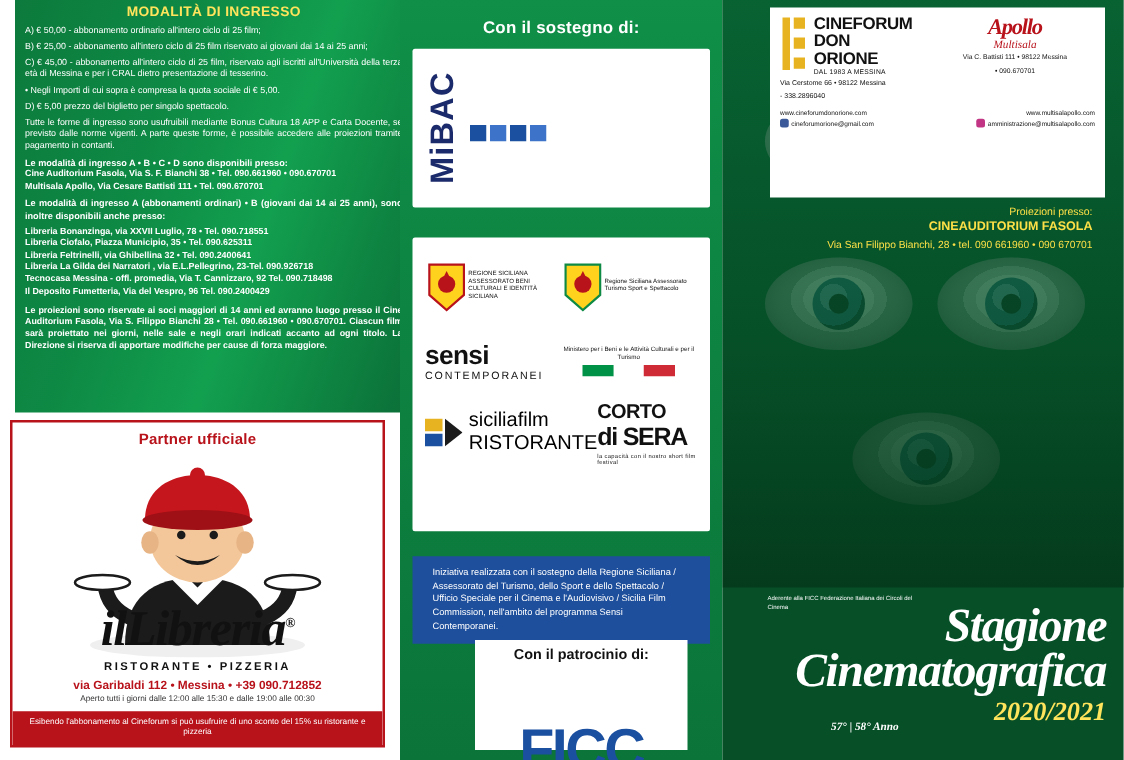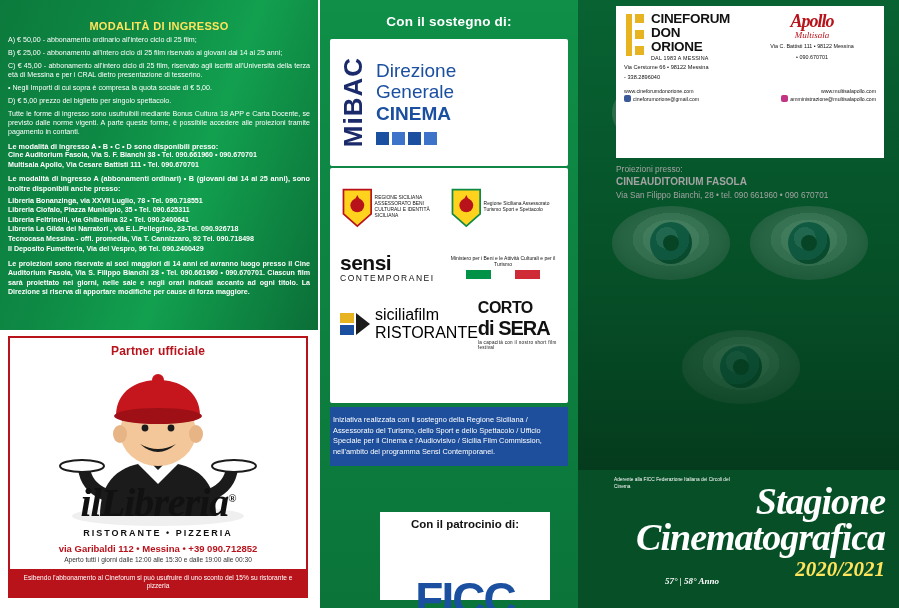--- a/index.html
+++ b/index.html
@@ -7,24 +7,24 @@
     width:899px;height:608px;
     font-family:"Liberation Sans", sans-serif;
     background:#ffffff;
     overflow:hidden;
     position:relative;
   }
   .page{position:absolute;inset:0;background:#ffffff;}
 
   
   .leftpanel{
-    position:absolute;left:0;top:0;width:318px;height:330px;
+    position:absolute;left:12px;top:0;width:318px;height:330px;
     background:linear-gradient(110deg,#0c7a3c 0%,#0e8a45 35%,#12a04f 60%,#0b6e37 100%);
     color:#ffffff;
-    padding:18px 8px 4px 8px;
+    padding:2px 8px 4px 8px;
     box-sizing:border-box;
   }
   .leftpanel .lp-title{
     text-align:center;font-weight:bold;font-size:11px;color:#ffe45c;
     letter-spacing:.3px;margin:2px 0 4px 0;
   }
   .lp-text{font-size:7.1px;line-height:1.32;text-align:justify;}
   .lp-text p{margin:0 0 3.5px 0;}
   .lp-sub{font-weight:bold;font-size:7.3px;margin-top:4px;}
   .lp-list{font-size:7.1px;line-height:1.35;font-weight:bold;}
@@ -84,42 +84,42 @@
   .mibac-vert{
     writing-mode:vertical-rl;transform:rotate(180deg);
     font-weight:bold;font-size:26px;color:#1b2a6b;letter-spacing:1px;
     line-height:1;
   }
   .dg-cinema{color:#1b4fa0;font-size:19px;line-height:1.12;font-weight:normal;}
   .dg-cinema .b{display:block;}
   .sq-row{display:flex;gap:3px;margin-top:8px;}
   .sq{width:13px;height:13px;background:#1b4fa0;}
   .sq.l{background:#3d74c9;}
-  .card-logos{margin-top:2px;height:235px;padding:8px 10px;box-sizing:border-box;}
+  .card-logos{margin-top:24px;height:235px;padding:8px 10px;box-sizing:border-box;}
   .logo-row{display:flex;align-items:center;justify-content:space-between;}
   .logo-row.r1{height:62px;}
   .logo-row.r2{height:58px;}
   .logo-row.r3{height:56px;}
   .crest{width:40px;height:48px;}
   .regione-txt{font-size:4.9px;line-height:1.25;color:#111;width:86px;}
   .sensi{font-family:"Liberation Sans",sans-serif;}
   .sensi .s1{font-size:21px;font-weight:bold;color:#111;letter-spacing:-.5px;}
   .sensi .s2{font-size:8.5px;letter-spacing:1.5px;color:#111;margin-top:-2px;}
   .minist{font-size:5px;text-align:center;color:#111;line-height:1.25;}
   .tricolor{display:flex;width:74px;height:9px;margin:3px auto 0 auto;}
   .tricolor i{flex:1;}
   .tricolor i:nth-child(1){background:#009246;}
   .tricolor i:nth-child(2){background:#ffffff;}
   .tricolor i:nth-child(3){background:#ce2b37;}
   .corto .c1{font-size:16px;font-weight:bold;color:#111;letter-spacing:-.5px;}
   .corto .c2{font-size:20px;font-weight:bold;color:#111;letter-spacing:-1px;}
   .corto .c3{font-size:4.6px;color:#111;letter-spacing:.3px;}
   .blue-note{
-    margin-top:4px;background:#1e4f9c;color:#ffffff;font-size:7.4px;
-    line-height:1.45;padding:8px 3px;box-sizing:border-box;
+    margin-top:20px;background:#1e4f9c;color:#ffffff;font-size:7.4px;
+    line-height:1.45;padding:8px 16px;box-sizing:border-box;
   }
   .ficc-card{
     position:absolute;left:60px;bottom:8px;width:170px;height:88px;
     background:#ffffff;box-sizing:border-box;padding:6px 8px;text-align:center;
   }
   .ficc-title{font-size:11.5px;font-weight:bold;color:#111;}
   .ficc-logo{font-size:46px;font-weight:bold;color:#1b4fa0;line-height:.95;letter-spacing:-2px;margin-top:48px;}
   .ficc-sub{font-size:5.2px;color:#111;letter-spacing:.4px;}
 
   
@@ -171,21 +171,21 @@
     font-size:18px;color:#b8121b;line-height:1;letter-spacing:-1px;
   }
   .apollo-sub{font-family:"Liberation Serif",serif;font-style:italic;font-size:9px;color:#b8121b;}
   .apollo-addr{font-size:5.4px;color:#111;line-height:1.4;margin-top:3px;}
   .cine-mails{display:flex;justify-content:space-between;margin-top:6px;}
   .mailcol{font-size:5.2px;color:#111;line-height:1.5;}
   .soc{display:inline-block;width:7px;height:7px;border-radius:2px;background:#3b5998;margin-right:2px;vertical-align:-1px;}
   .soc.ig{background:#c13584;border-radius:2px;}
 
   .proj{
-    position:absolute;left:38px;top:164px;width:268px;text-align:left;color:#a3a3a3;
+    position:absolute;left:28px;top:164px;width:268px;text-align:right;color:#fde047;
   }
   .proj .p1{font-size:8.4px;margin-bottom:2px;}
   .proj .p2{font-size:10px;font-weight:bold;}
   .proj .p3{font-size:8.2px;margin-top:4px;}
 
   .fedic{
     position:absolute;left:614px;bottom:118px;width:120px;color:#ffffff;font-size:4.8px;line-height:1.35;
   }
   .stagione{
     position:absolute;right:14px;bottom:26px;text-align:right;color:#ffffff;
@@ -267,25 +267,20 @@
     <div class="sic-hours">Aperto tutti i giorni dalle 12:00 alle 15:30 e dalle 19:00 alle 00:30</div>
     <div class="sic-banner">Esibendo l'abbonamento al Cineforum si può usufruire di uno sconto del 15% su ristorante e pizzeria</div>
   </div>
 
   <div class="center">
     <div class="center-title">Con il sostegno di:</div>
 
     <div class="white-card card-mibac">
       <div class="mibac-vert">MiBAC</div>
       <div>
-        <div class="dg-cinema">
-          <span class="b">Direzione</span>
-          <span class="b">Generale</span>
-          <span class="b" style="font-weight:bold">CINEMA</span>
-        </div>
         <div class="sq-row">
           <span class="sq"></span>
             <span class="sq l"></span>
             <span class="sq"></span>
             <span class="sq l"></span>
         </div>
       </div>
     </div>
 
     <div class="white-card card-logos">

